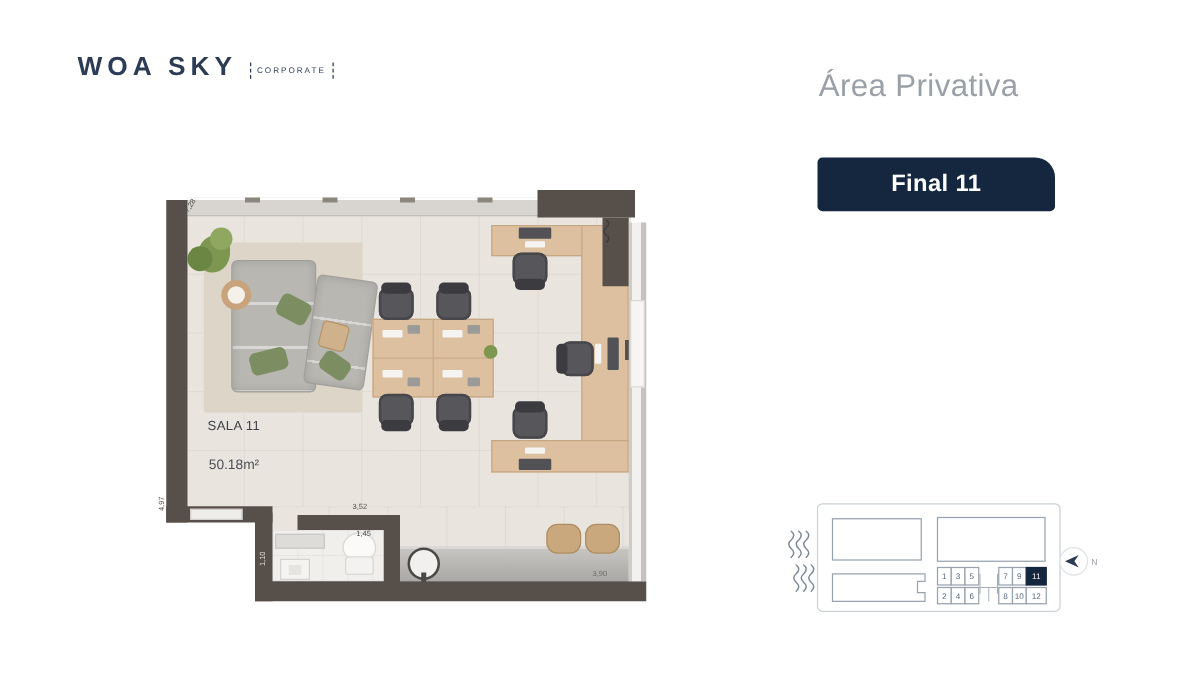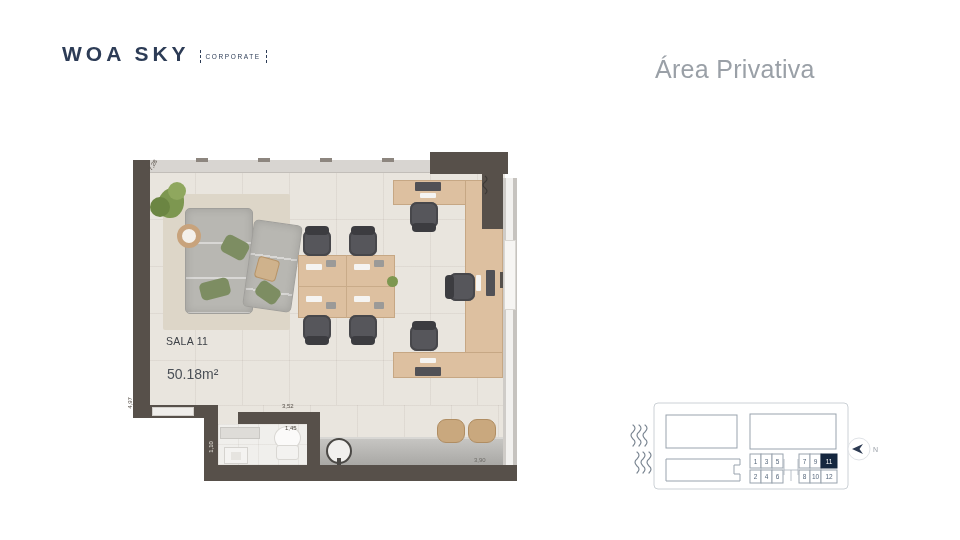--- a/index.html
+++ b/index.html
@@ -42,37 +42,40 @@
   .sofa{position:absolute;background:#b8b7b2;border:1px solid #a09f9b;border-radius:5px;
         box-shadow:inset 0 0 8px rgba(0,0,0,.13);
         background-image:repeating-linear-gradient(180deg,transparent 0 33px,rgba(255,255,255,.45) 33px 35px);}
   .pillow{position:absolute;background:#7d8d62;border-radius:5px;}
   .plant{position:absolute;width:26px;height:30px;background:#7d9750;border-radius:60% 40% 55% 45%;}
   .plant:before{content:"";position:absolute;left:-8px;top:9px;width:20px;height:20px;background:#6b8542;border-radius:50%;}
   .plant:after{content:"";position:absolute;left:10px;top:-6px;width:18px;height:18px;background:#8fa75e;border-radius:50%;}
   .stool{position:absolute;width:28px;height:24px;background:#c9a87e;border:1px solid #b08d62;border-radius:9px;box-sizing:border-box;}
   .dim{position:absolute;font-size:6px;color:#564f48;white-space:nowrap;line-height:1;}
   #room-name{left:36px;top:187px;font-size:10.5px;font-weight:400;color:#3d4147;letter-spacing:.3px;}
-  #room-area{left:37px;top:218px;font-size:14px;color:#4b5057;}
+  #room-area{left:37px;top:218px;font-size:11px;color:#4b5057;}
 
   
   #keyplan{left:653px;top:402px;}
   #waves{left:629px;top:423px;}
   #north{left:845px;top:435px;}
 </style>
 </head>
 <body>
 
 <div id="canvas">
 
   <div class="abs" id="area-label">Área Privativa</div>
 
   <div class="abs" id="logo">
     <span class="name">WOA SKY</span>
     <span class="tag">CORPORATE</span>
+  </div>
+  <div class="abs" id="final-badge">
+    <span>Final 11</span>
   </div>
 
   <div class="abs" id="plan">
 
     <div class="floor" style="left:18px;top:24px;width:357px;height:236px;"></div>
     <div class="floor" style="left:86px;top:257px;width:287px;height:62px;"></div>
     <div class="bathfloor" style="left:88px;top:276px;width:89px;height:41px;"></div>
     <div class="rug" style="left:33px;top:46px;width:127px;height:136px;"></div>
 
     <div class="sofa" style="left:55px;top:60px;width:66px;height:104px;"></div>

